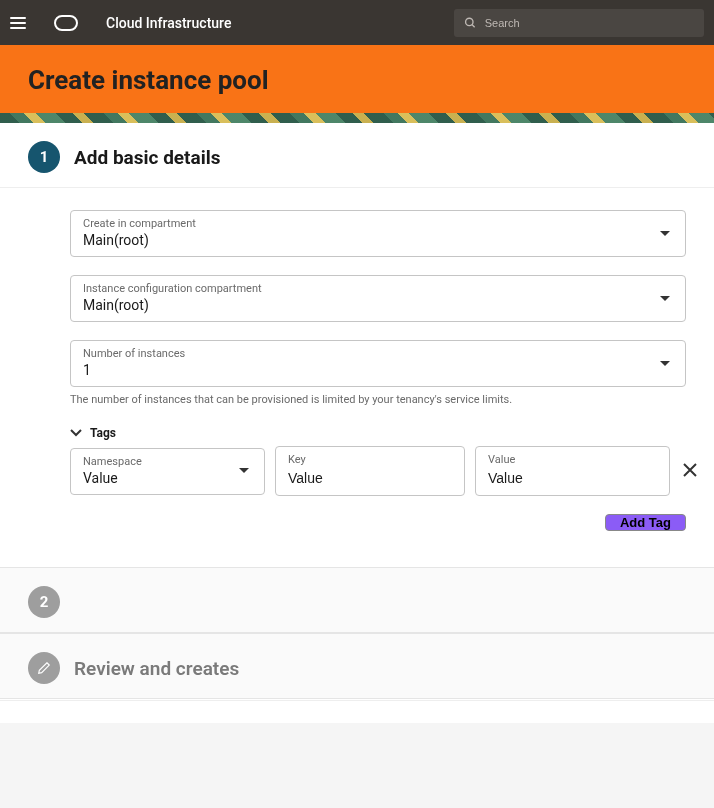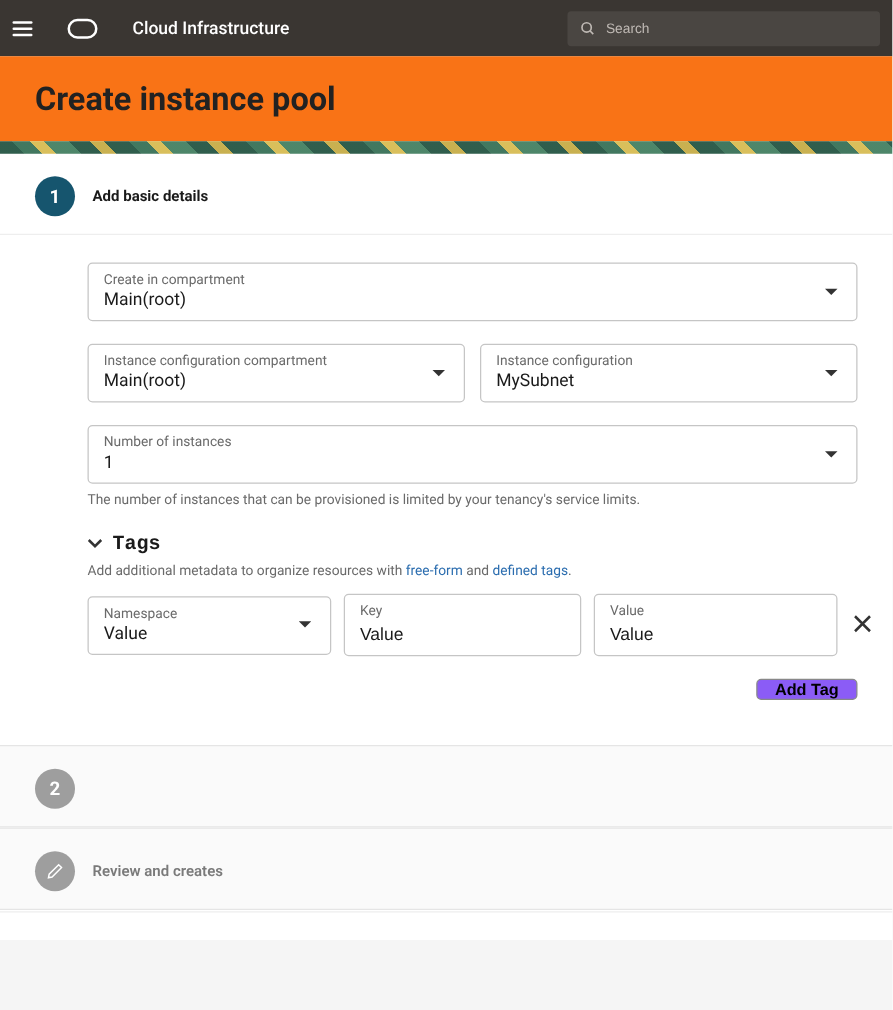--- a/index.html
+++ b/index.html
@@ -97,21 +97,21 @@
       border-radius: 50%;
       display: flex;
       align-items: center;
       justify-content: center;
       font-weight: 700;
       font-size: 15px;
     }
     .step-badge.active { background: #16556e; color: #fff; }
     .step-badge.inactive { background: #9e9e9e; color: #fff; }
     .step-badge.review { background: #9e9e9e; color: #fff; }
-    .step-title { font-size: 12px; font-weight: 700; color: #1a1a1a; }
+    .step-title { font-size: 19px; font-weight: 700; color: #1a1a1a; }
     .step-title.muted { color: #7a7a7a; font-weight: 600; }
 
     .form-area {
       padding: 22px 28px 10px 70px;
     }
 
     .field {
       border: 1px solid #c5c5c5;
       border-radius: 4px;
       padding: 6px 12px 8px;
@@ -159,21 +159,21 @@
     .tags-toggle {
       display: flex;
       align-items: center;
       gap: 8px;
       margin-bottom: 6px;
       cursor: pointer;
     }
     .tags-toggle .chev {
       font-size: 12px;
     }
-    .tags-title { font-size: 16px; font-weight: 700; font-family: Liberation Mono, monospace; }
+    .tags-title { font-size: 12px; font-weight: 700; }
     .tags-desc {
       font-size: 11px;
       color: #6a6a6a;
       margin-bottom: 12px;
     }
     .tags-desc a { color: #2b6daf; text-decoration: none; }
 
     .tags-row {
       display: flex;
       gap: 10px;
@@ -257,46 +257,36 @@
     </div>
 
     <div class="row2">
       <div class="field with-caret">
         <span class="field-label">Instance configuration compartment</span>
         <div class="field-value">Main(root)</div>
         <svg class="caret" width="12" height="8" viewBox="0 0 12 8">
             <path d="M1 1 L6 6 L11 1" fill="#333"></path>
           </svg>
       </div>
-      <div class="field with-caret">
-        <span class="field-label">Instance configuration</span>
-        <div class="field-value">MySubnet</div>
-        <svg class="caret" width="12" height="8" viewBox="0 0 12 8">
-            <path d="M1 1 L6 6 L11 1" fill="#333"></path>
-          </svg>
-      </div>
     </div>
 
     <div class="field with-caret">
       <span class="field-label">Number of instances</span>
       <div class="field-value">1</div>
       <svg class="caret" width="12" height="8" viewBox="0 0 12 8">
           <path d="M1 1 L6 6 L11 1" fill="#333"></path>
         </svg>
     </div>
     <div class="helper-text">The number of instances that can be provisioned is limited by your tenancy's service limits.</div>
 
     <div class="tags-toggle">
       <svg class="chev" width="12" height="10" viewBox="0 0 12 8">
           <path d="M1 1 L6 6 L11 1" fill="none" stroke="#333" stroke-width="2"></path>
         </svg>
       <span class="tags-title">Tags</span>
-    </div>
-    <div class="tags-desc">
-      <span>Add additional metadata to organize resources with </span><a href="#">free-form</a><span> and </span><a href="#">defined tags</a><span>.</span>
     </div>
 
     <div class="tags-row">
       <div class="field with-caret ns-field">
         <span class="field-label">Namespace</span>
         <div class="field-value">Value</div>
         <svg class="caret" width="12" height="8" viewBox="0 0 12 8">
             <path d="M1 1 L6 6 L11 1" fill="#333"></path>
           </svg>
       </div>

